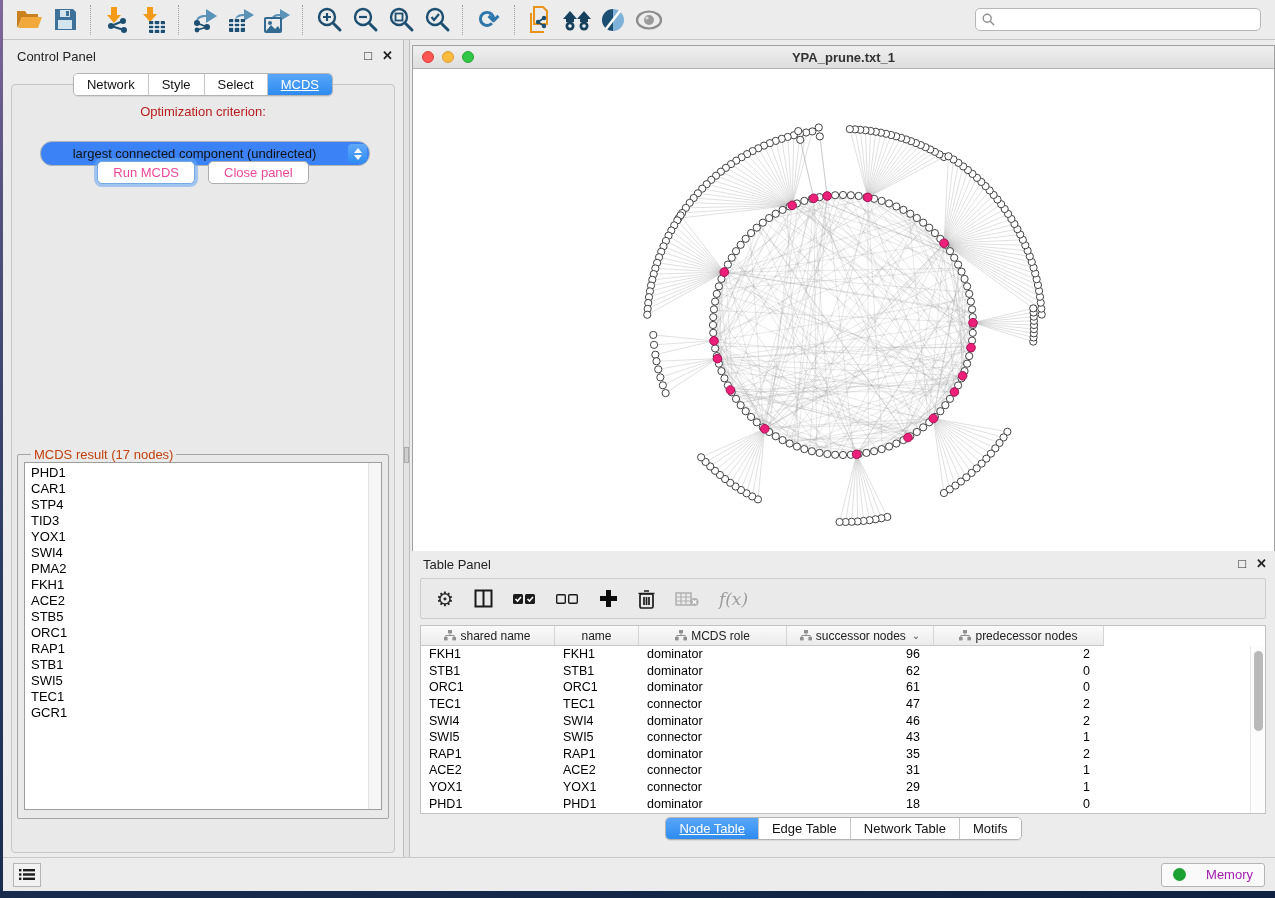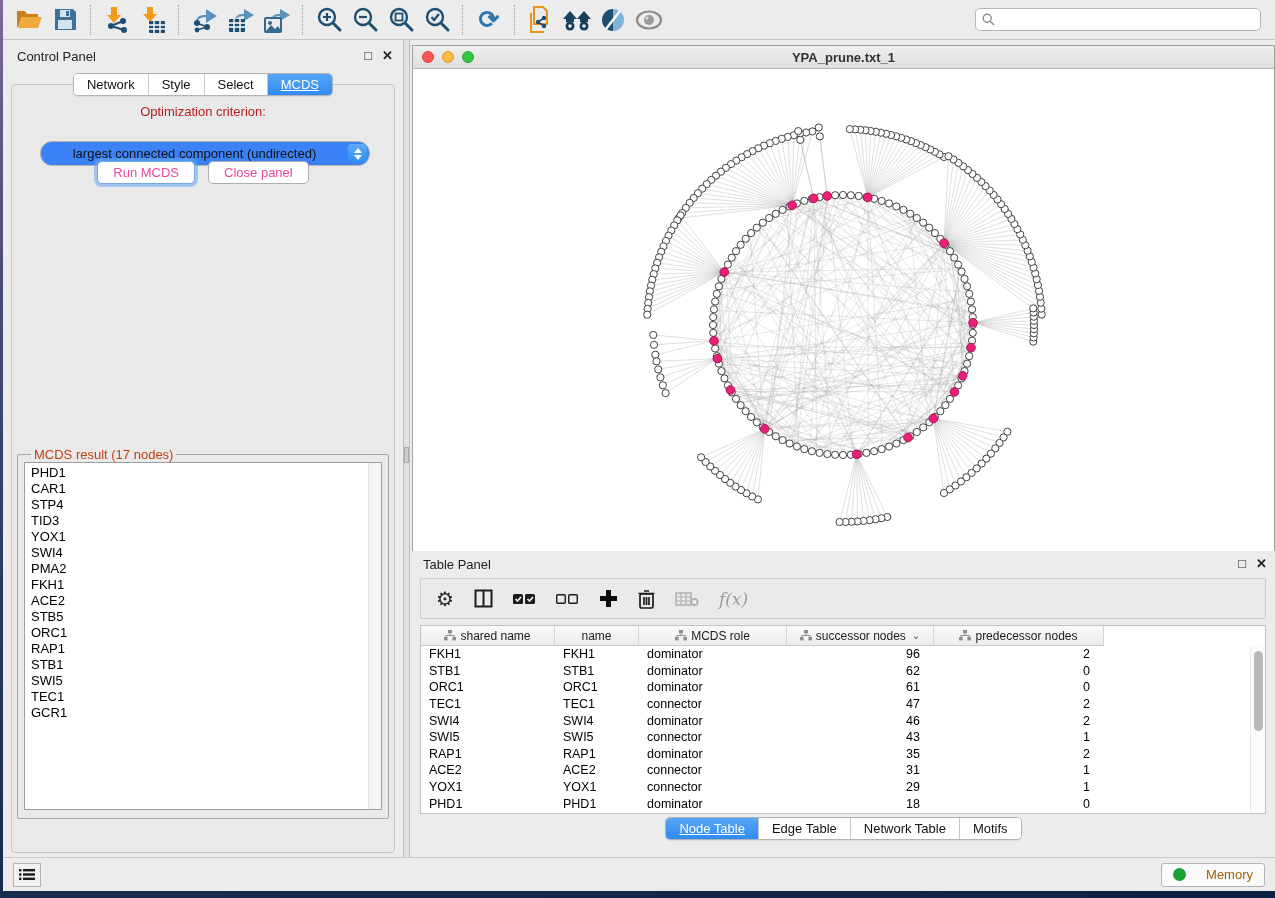--- a/index.html
+++ b/index.html
@@ -78,21 +78,21 @@
   .td{box-sizing:border-box;overflow:hidden;white-space:nowrap;}
   .td.l{padding-left:8px;text-align:left;}
   .td.r{text-align:right;padding-right:14px;}
   .tbl-track{position:absolute;right:0;top:20px;bottom:0;width:14px;background:#fcfcfc;border-left:1px solid #e8e8e8;}
   .vthumb{position:absolute;right:2px;top:5px;width:9px;height:80px;background:#b9b9b9;border-radius:5px;}
   .tp-tabs{position:absolute;left:0;right:0;top:266px;display:flex;justify-content:center;}
 
   
   .statusbar{position:absolute;left:0;right:0;bottom:0;height:33px;background:#ececec;border-top:1px solid #c9c9c9;display:flex;align-items:center;}
   .sb-left{margin-left:10px;width:28px;height:24px;background:#f2f2f2;border:1px solid #b4b4b4;display:flex;align-items:center;justify-content:center;box-sizing:border-box;}
-  .sb-mem{margin-left:auto;margin-right:10px;height:24px;background:#fafafa;border:1px solid #b4b4b4;border-radius:3px;display:flex;align-items:center;gap:20px;padding:0 11px;font-size:13px;color:#a16207;box-sizing:border-box;}
+  .sb-mem{margin-left:auto;margin-right:10px;height:24px;background:#fafafa;border:1px solid #b4b4b4;border-radius:3px;display:flex;align-items:center;gap:20px;padding:0 11px;font-size:13px;color:#a21caf;box-sizing:border-box;}
   .memdot{width:13px;height:13px;border-radius:50%;background:#1ba233;}
 </style>
 </head>
 <body>
 
 <div class="app">
 
   <div class="toolbar">
     <span class="ti">
       <svg width="27" height="23" viewBox="0 0 27 23">

